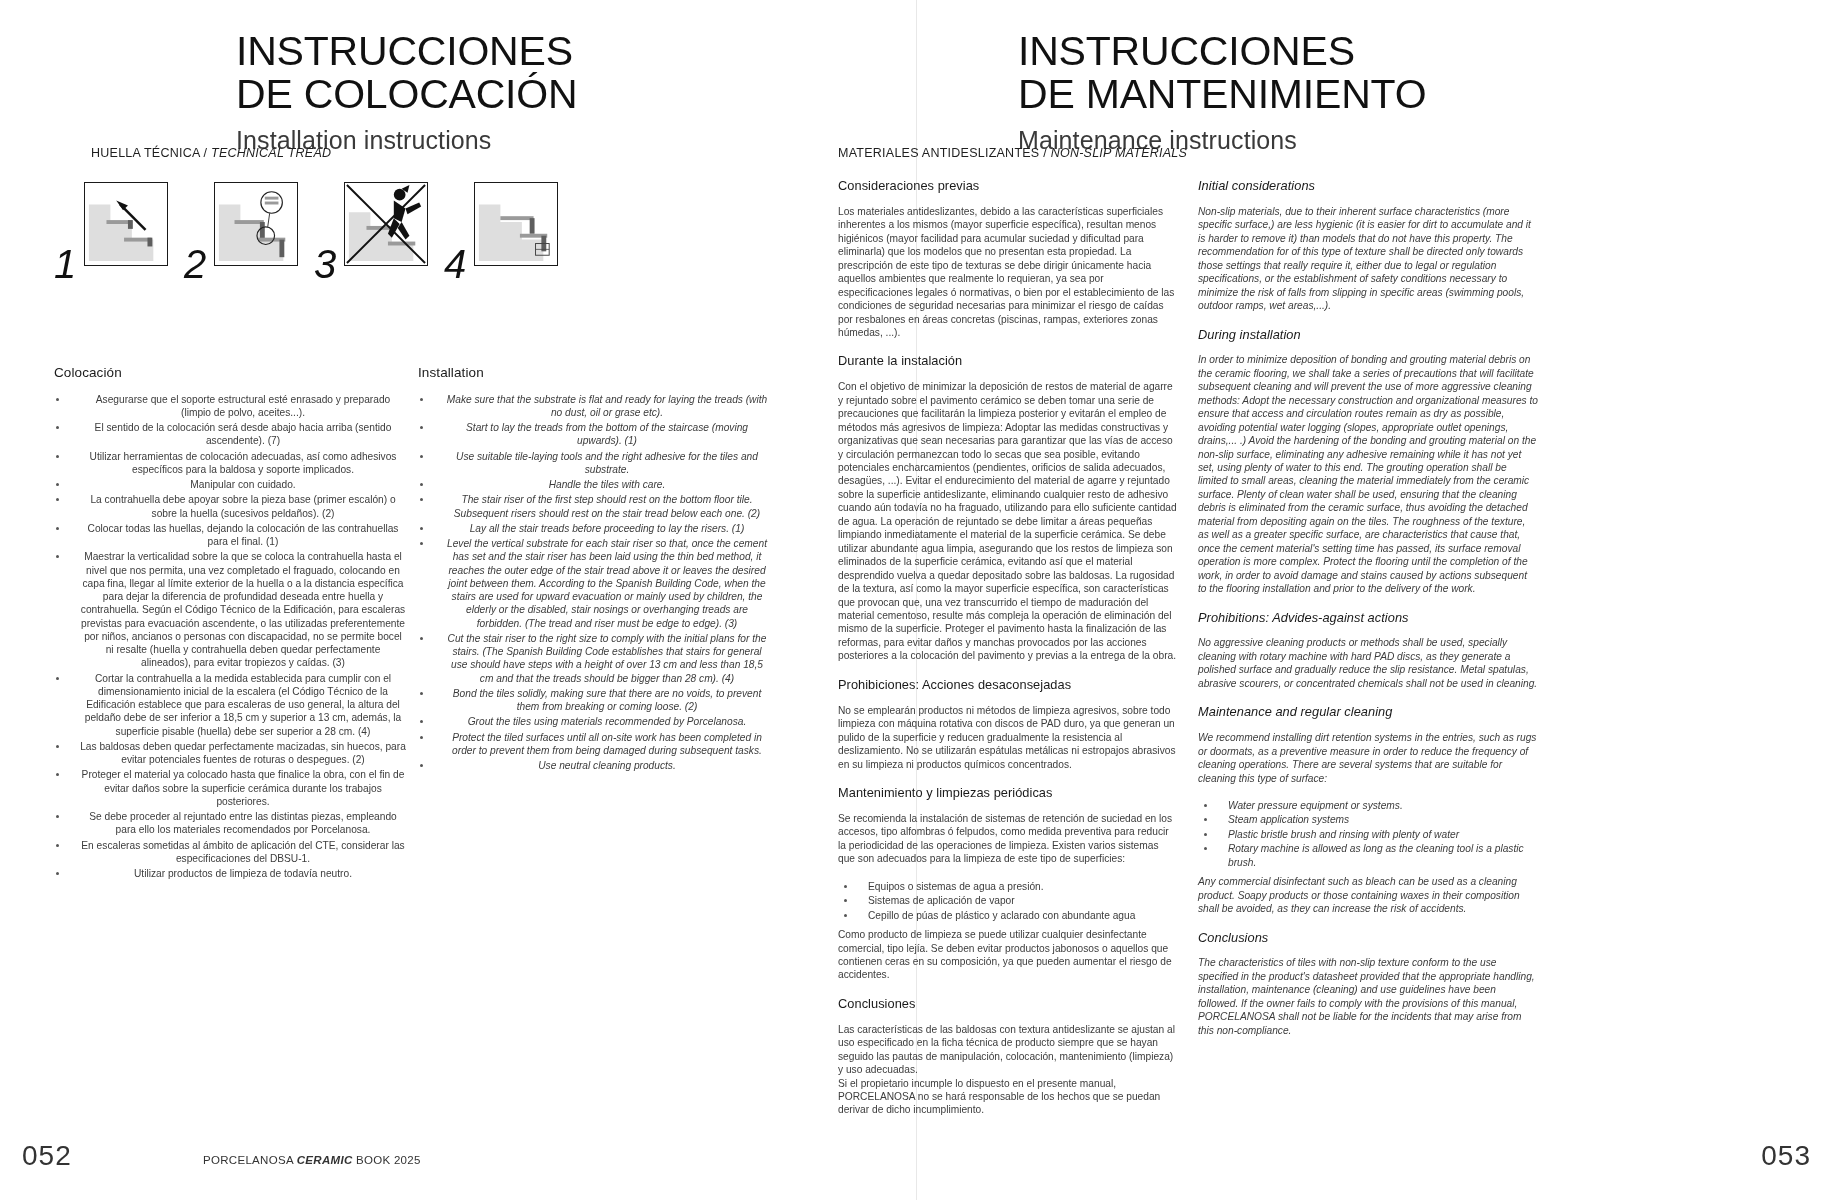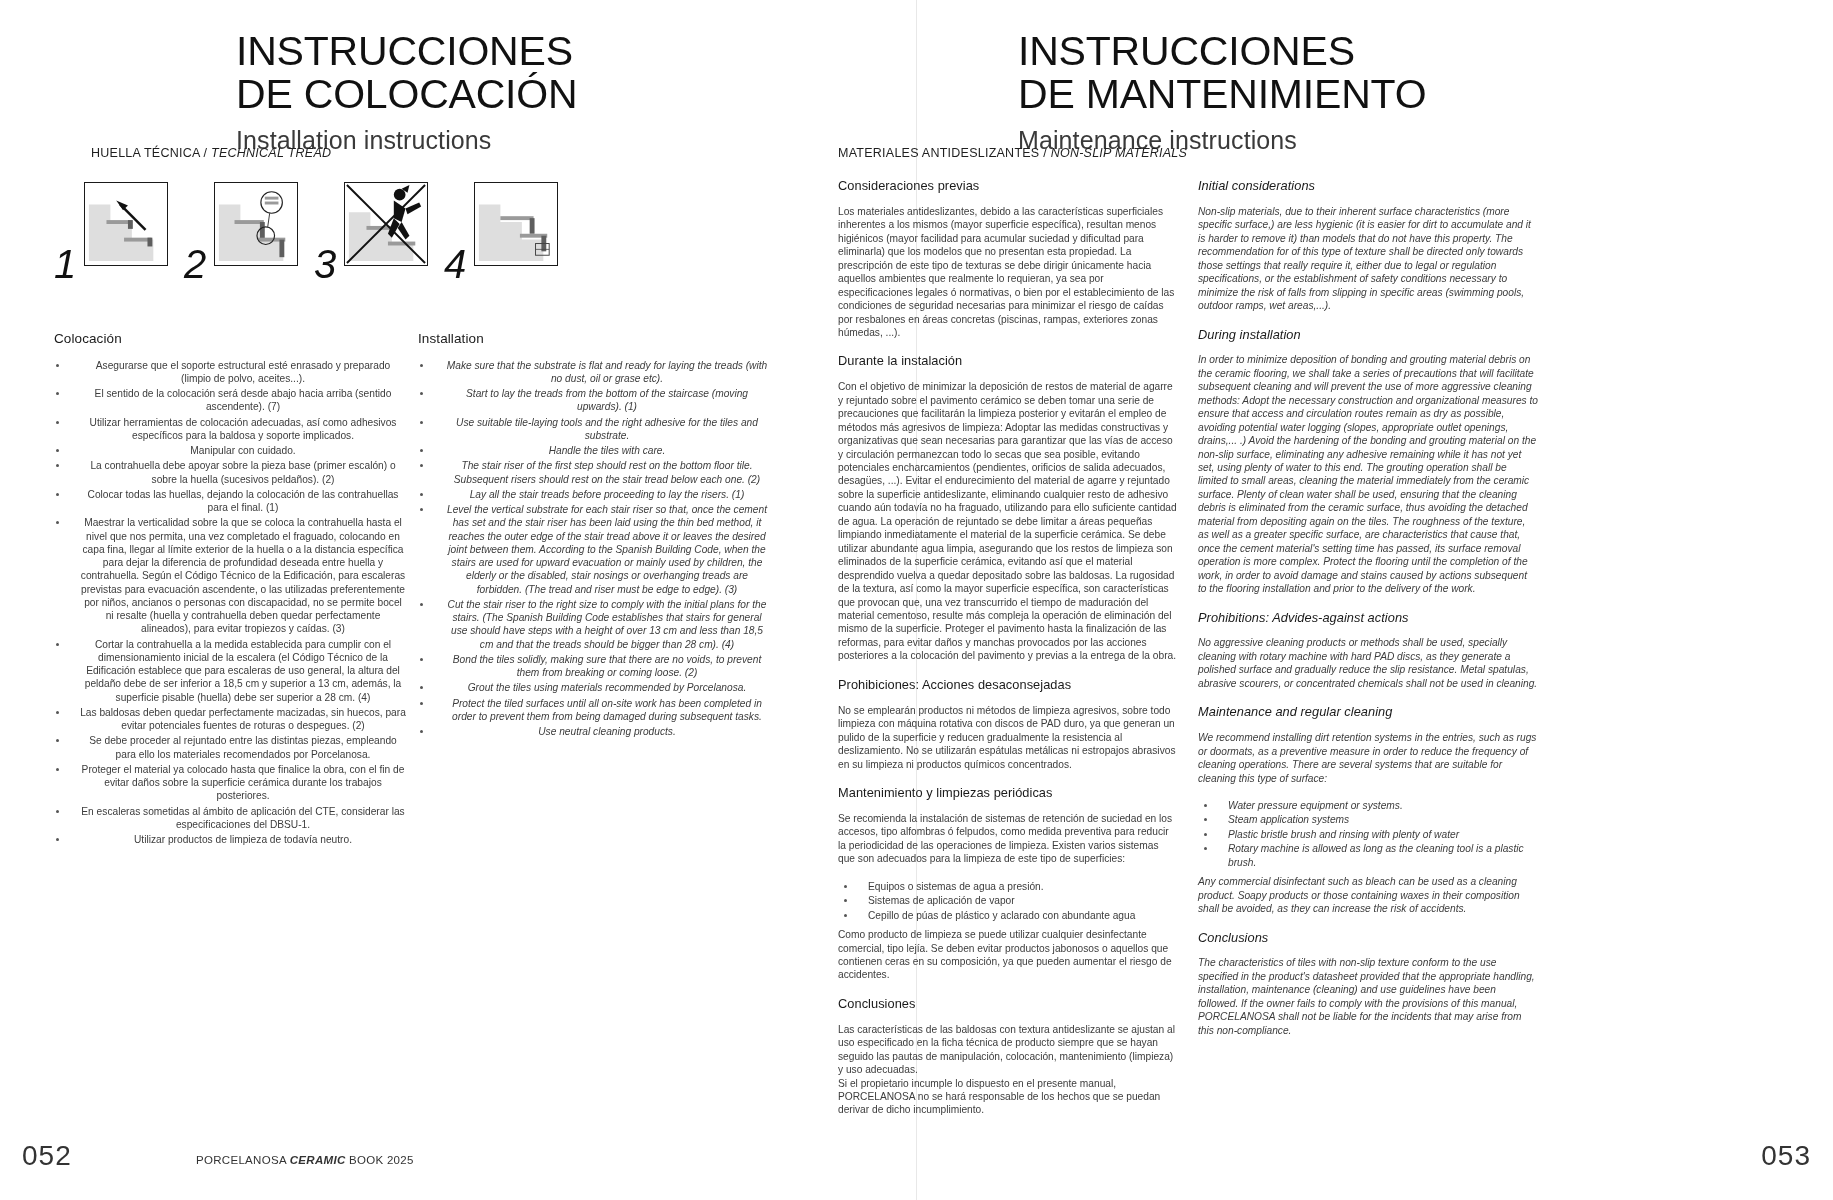--- a/index.html
+++ b/index.html
@@ -80,21 +80,21 @@
     border: 1.6px solid #1a1a1a;
     background: #fff;
     overflow: hidden;
   }
   .stair-shade {
     position: absolute; left: 0; top: 0; width: 100%; height: 100%;
   }
   .cross line { stroke: #111; stroke-width: 2; }
 
   
-  .col { position: absolute; font-size: 10.2px; line-height: 1.30; color: #3c3c3c; }
+  .col { position: absolute; font-size: 10.2px; line-height: 1.30; color: #3c3c3c; margin-top: 34px; }
   .col h3 {
     font-size: 13.5px;
     font-weight: 400;
     color: #1a1a1a;
     margin: 0 0 11px 0;
     letter-spacing: 0.1px;
   }
   .col.en h3 { font-style: normal; }
   .col ul { list-style: none; margin: 0; padding: 0; }
   .col li {
@@ -141,21 +141,21 @@
     bottom: 28px;
     font-size: 28px;
     font-weight: 300;
     color: #333;
     letter-spacing: 1px;
   }
   .folio-left { left: 22px; }
   .folio-right { right: 22px; }
   .imprint {
     position: absolute;
-    left: 196px; bottom: 34px;
+    left: 203px; bottom: 34px;
     font-size: 11.5px;
     color: #333;
     letter-spacing: 0.3px;
   }
   .imprint b { font-weight: 700; font-style: italic; }
 </style>
 </head>
 <body>
 
 <div class="page">
@@ -253,22 +253,22 @@
       <ul>
         <li>Asegurarse que el soporte estructural esté enrasado y preparado (limpio de polvo, aceites...).</li>
         <li>El sentido de la colocación será desde abajo hacia arriba (sentido ascendente). (7)</li>
         <li>Utilizar herramientas de colocación adecuadas, así como adhesivos específicos para la baldosa y soporte implicados.</li>
         <li>Manipular con cuidado.</li>
         <li>La contrahuella debe apoyar sobre la pieza base (primer escalón) o sobre la huella (sucesivos peldaños). (2)</li>
         <li>Colocar todas las huellas, dejando la colocación de las contrahuellas para el final. (1)</li>
         <li>Maestrar la verticalidad sobre la que se coloca la contrahuella hasta el nivel que nos permita, una vez completado el fraguado, colocando en capa fina, llegar al límite exterior de la huella o a la distancia específica para dejar la diferencia de profundidad deseada entre huella y contrahuella. Según el Código Técnico de la Edificación, para escaleras previstas para evacuación ascendente, o las utilizadas preferentemente por niños, ancianos o personas con discapacidad, no se permite bocel ni resalte (huella y contrahuella deben quedar perfectamente alineados), para evitar tropiezos y caídas. (3)</li>
         <li>Cortar la contrahuella a la medida establecida para cumplir con el dimensionamiento inicial de la escalera (el Código Técnico de la Edificación establece que para escaleras de uso general, la altura del peldaño debe de ser inferior a 18,5 cm y superior a 13 cm, además, la superficie pisable (huella) debe ser superior a 28 cm. (4)</li>
         <li>Las baldosas deben quedar perfectamente macizadas, sin huecos, para evitar potenciales fuentes de roturas o despegues. (2)</li>
+        <li>Proteger el material ya colocado hasta que finalice la obra, con el fin de evitar daños sobre la superficie cerámica durante los trabajos posteriores.</li>
         <li>Se debe proceder al rejuntado entre las distintas piezas, empleando para ello los materiales recomendados por Porcelanosa.</li>
-        <li>Proteger el material ya colocado hasta que finalice la obra, con el fin de evitar daños sobre la superficie cerámica durante los trabajos posteriores.</li>
         <li>En escaleras sometidas al ámbito de aplicación del CTE, considerar las especificaciones del DBSU-1.</li>
         <li>Utilizar productos de limpieza de todavía neutro.</li>
       </ul>
     </div>
 
     <div class="col en" style="left:418px; top:330px; width:352px;">
       <h3 style="font-style:normal;">Installation</h3>
       <ul>
         <li>Make sure that the substrate is flat and ready for laying the treads (with no dust, oil or grase etc).</li>
         <li>Start to lay the treads from the bottom of the staircase (moving upwards). (1)</li>

